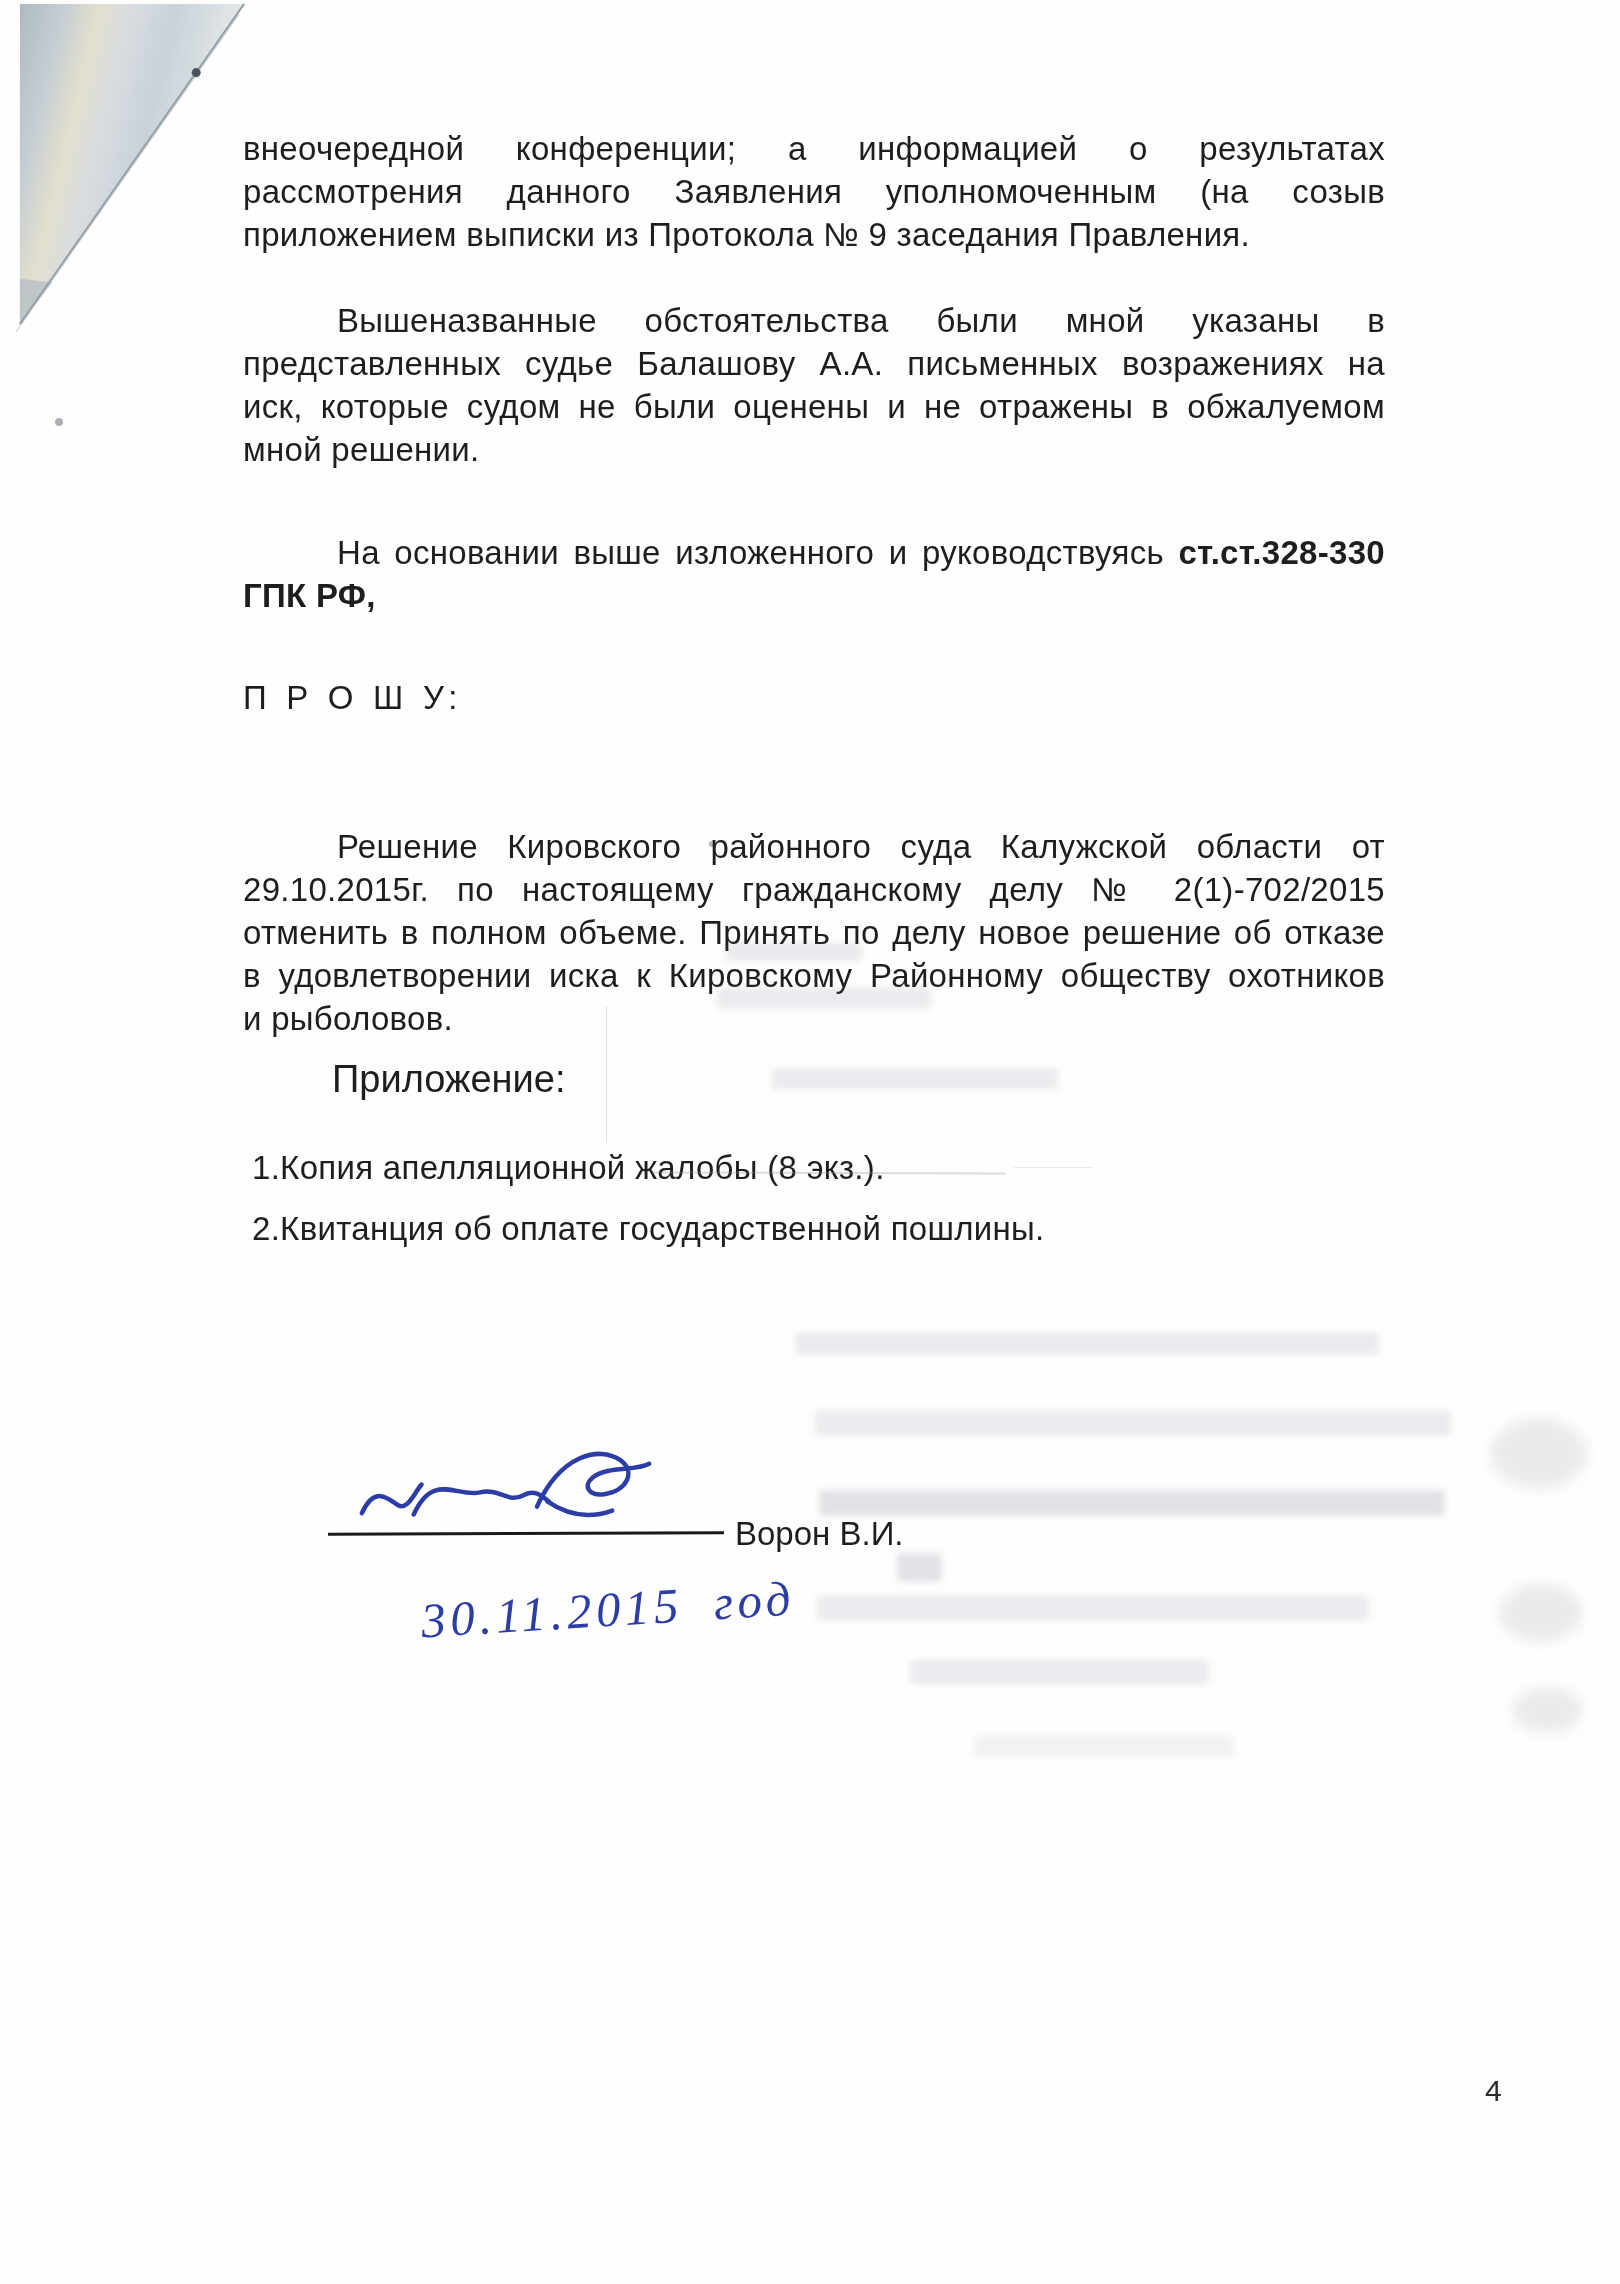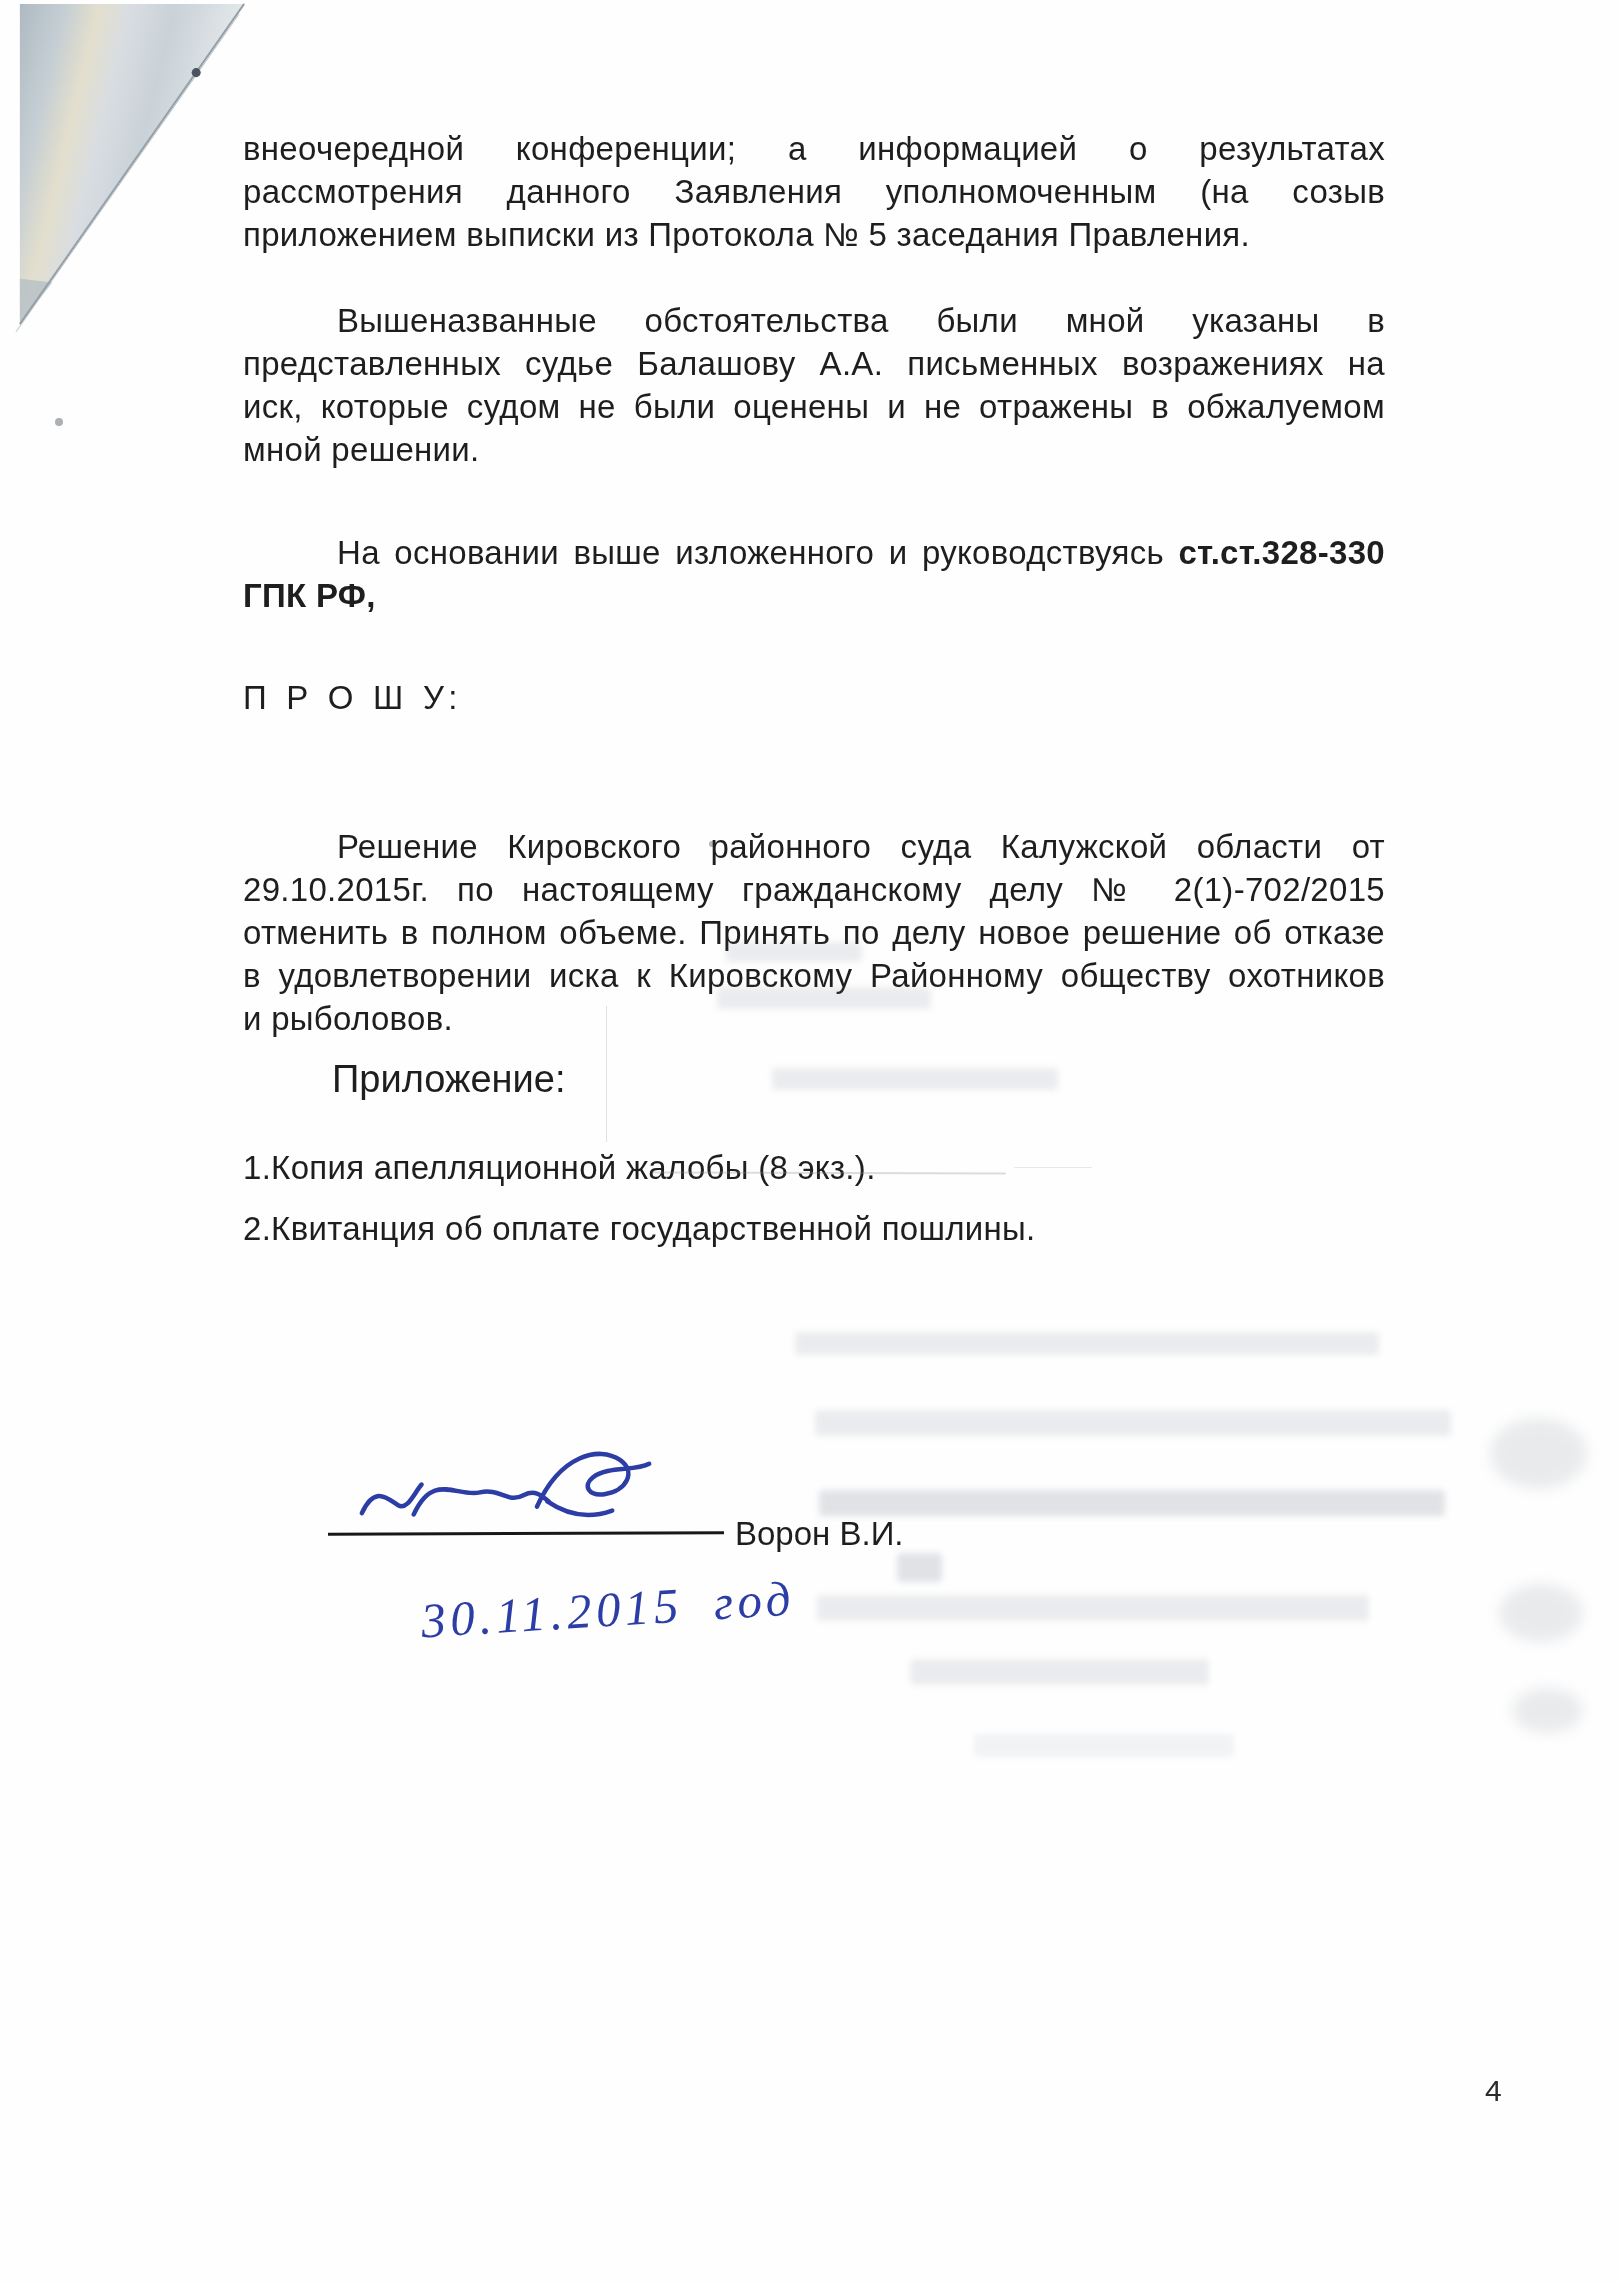--- a/index.html
+++ b/index.html
@@ -21,21 +21,21 @@
   .jline.indent { text-indent:94px; }
   #para1 .jline:nth-child(3) { width:1264px; }
   .heading {
     position:absolute; left:243px; top:676px; width:1142px;
     font-size:33px; line-height:43px; text-align:left; letter-spacing:5.2px;
   }
   .label {
     position:absolute; left:332px; top:1058px;
     font-size:38px; line-height:43px;
   }
-  #attachments { line-height:61px; }
+  #attachments { line-height:61px;margin-left:9px; }
   #attachments .jline { text-align:left; text-align-last:left; }
   b { font-weight:bold; }
   
   .sig-underline {
     position:absolute; left:328px; top:1532px; width:396px; height:3.2px;
     background:#181818; transform:rotate(-0.2deg);
   }
   .sig-svg { position:absolute; left:354px; top:1434px; }
   .sig-name {
     position:absolute; left:735px; top:1512px;
@@ -93,21 +93,21 @@
     <line x1="368" y1="22" x2="24" y2="512" stroke="#b7bec4" stroke-width="1.5"></line>
     <circle cx="302" cy="112" r="7" fill="#4a545e"></circle>
   </svg>
   <div class="speck" style="left:55px;top:418px;width:7.8px;height:7.8px;opacity:.55"></div>
   <div class="speck" style="left:709px;top:841px;width:5.8px;height:5.8px;opacity:.5"></div>
   <div class="crease" style="left:606px;top:1006px;width:1.3px;height:136px"></div>
 
   <div class="para" id="para1" style="top:127px">
       <div class="jline">внеочередной конференции; а информацией о результатах</div>
       <div class="jline">рассмотрения данного Заявления уполномоченным (на созыв</div>
-      <div class="jline last">приложением выписки из Протокола № 5 заседания Правления.</div>
+      <div class="jline last">приложением выписки из Протокола № 9 заседания Правления.</div>
     </div>
 
   <div class="para" id="para2" style="top:299px">
       <div class="jline indent">Вышеназванные обстоятельства были мной указаны в</div>
       <div class="jline">представленных судье Балашову А.А. письменных возражениях на</div>
       <div class="jline">иск, которые судом не были оценены и не отражены в обжалуемом</div>
       <div class="jline last">мной решении.</div>
     </div>
 
   <div class="para" id="para3" style="top:531px">

